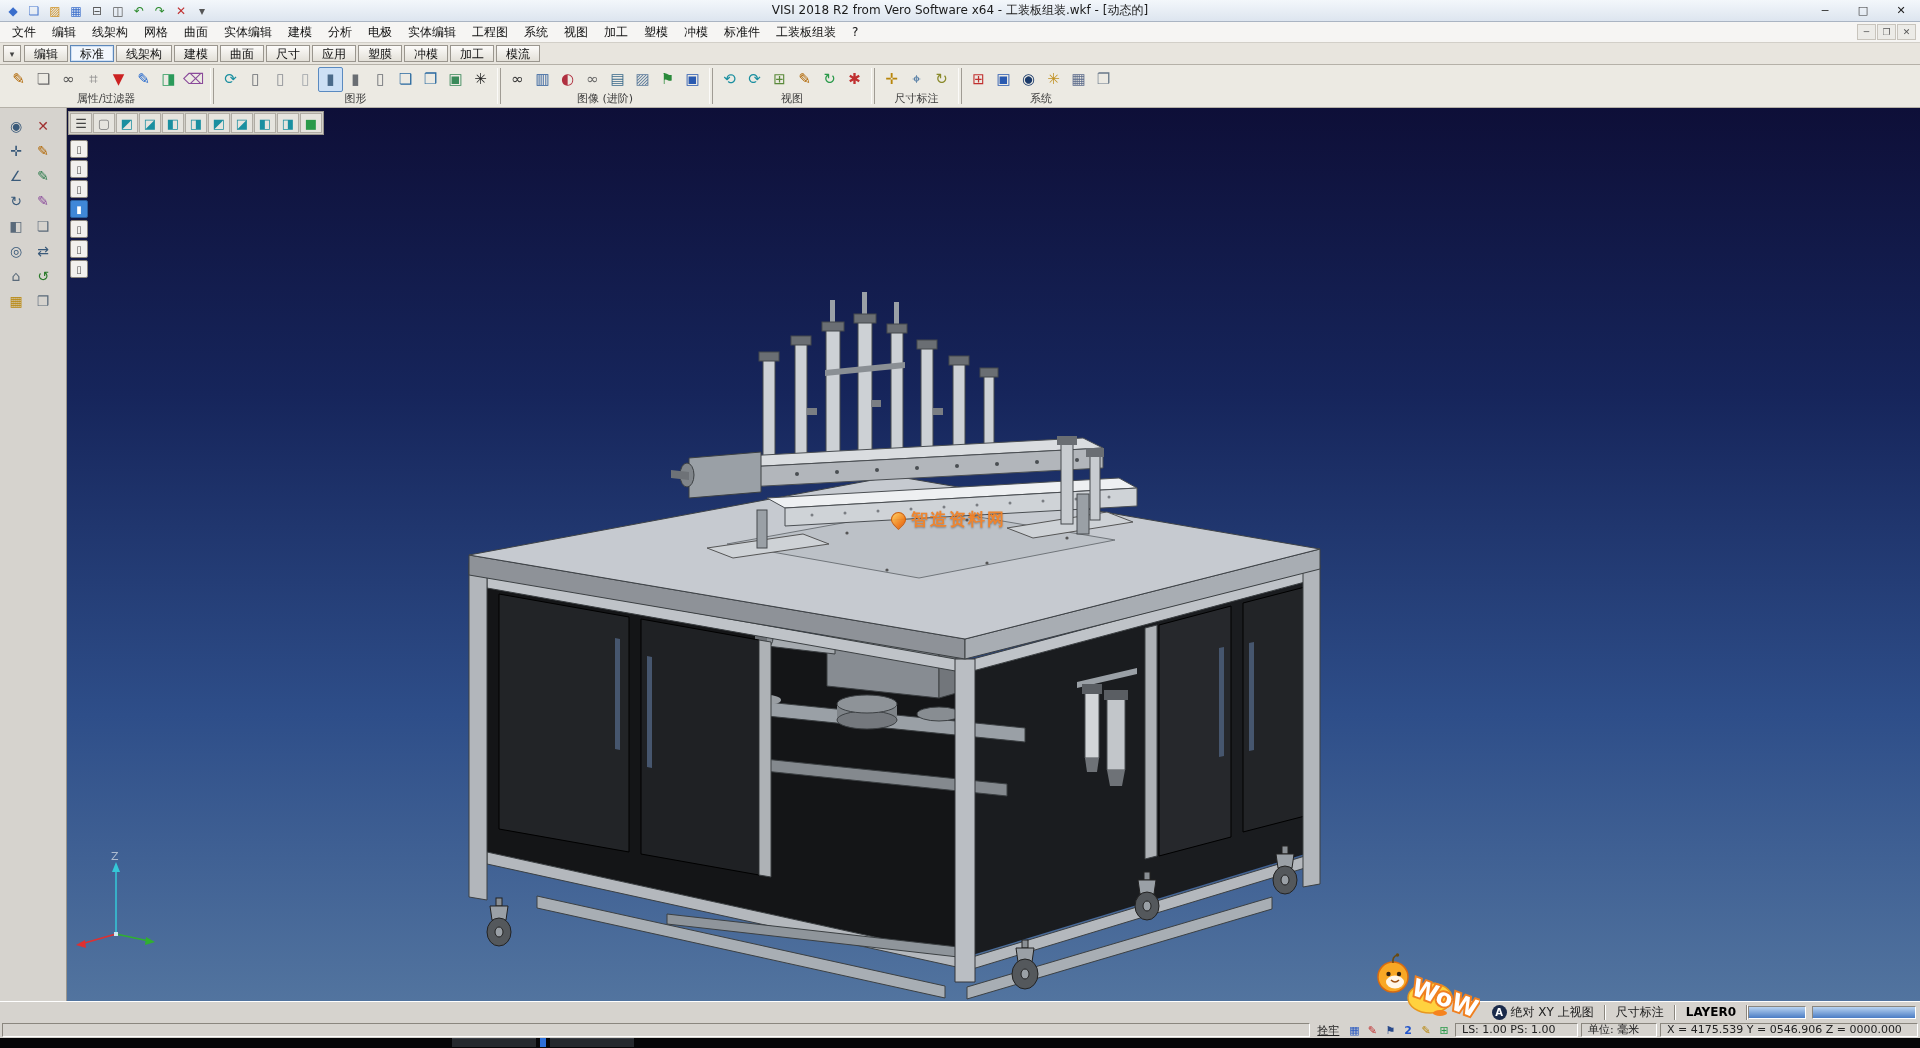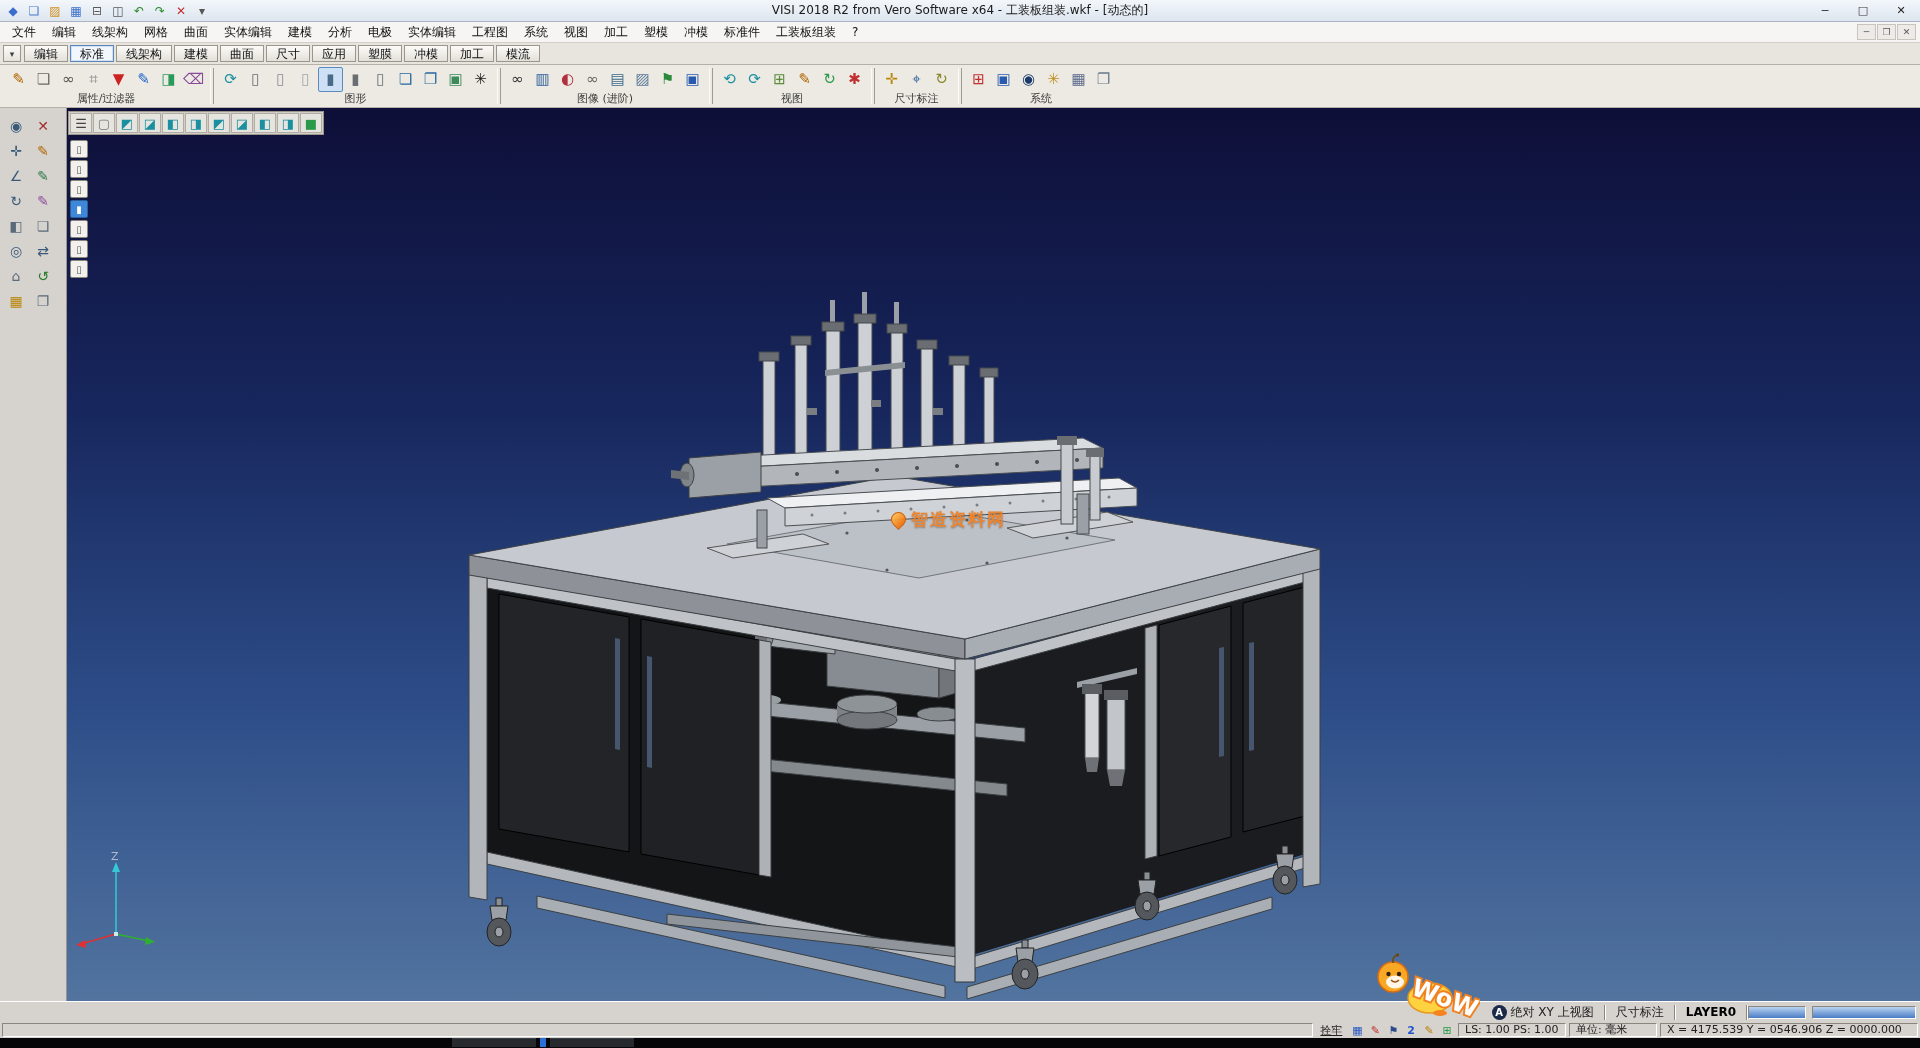--- a/index.html
+++ b/index.html
@@ -102,22 +102,22 @@
   .status2 { height:16px; background:#d6d3ce; display:flex; align-items:center; gap:3px;
     padding:0 2px; font-size:11px; }
   .sunken { height:14px; line-height:12px; border:1px solid; border-color:#8a867e #fff #fff #8a867e;
     padding:0 6px; background:#d6d3ce; white-space:nowrap; }
   .prompt-field { flex:1; }
   .lock-label { padding:0 4px; color:#222;text-decoration:underline; }
   .s2-icon { width:16px; height:14px; display:flex; align-items:center; justify-content:center; }
   .s2-icon .glyph { font-size:11px; }
   .sel-count { color:#2255cc; font-weight:bold; padding:0 3px; }
   .coords-field { width:258px; }
-  .scale-field { width:108px; }
-  .units-field { width:88px; }
+  .scale-field { width:123px; }
+  .units-field { width:76px; }
 
   
   .taskbar { height:10px; background:#060608; display:flex; align-items:flex-start; gap:4px; padding-left:452px; }
   .tb-item { width:84px; height:9px; background:#26292e; border-top:1px solid #3a3f46; }
   .tb-accent { width:6px; height:9px; background:#2d6fd8; }
 </style>
 </head>
 <body>
 
 <div id="app">

